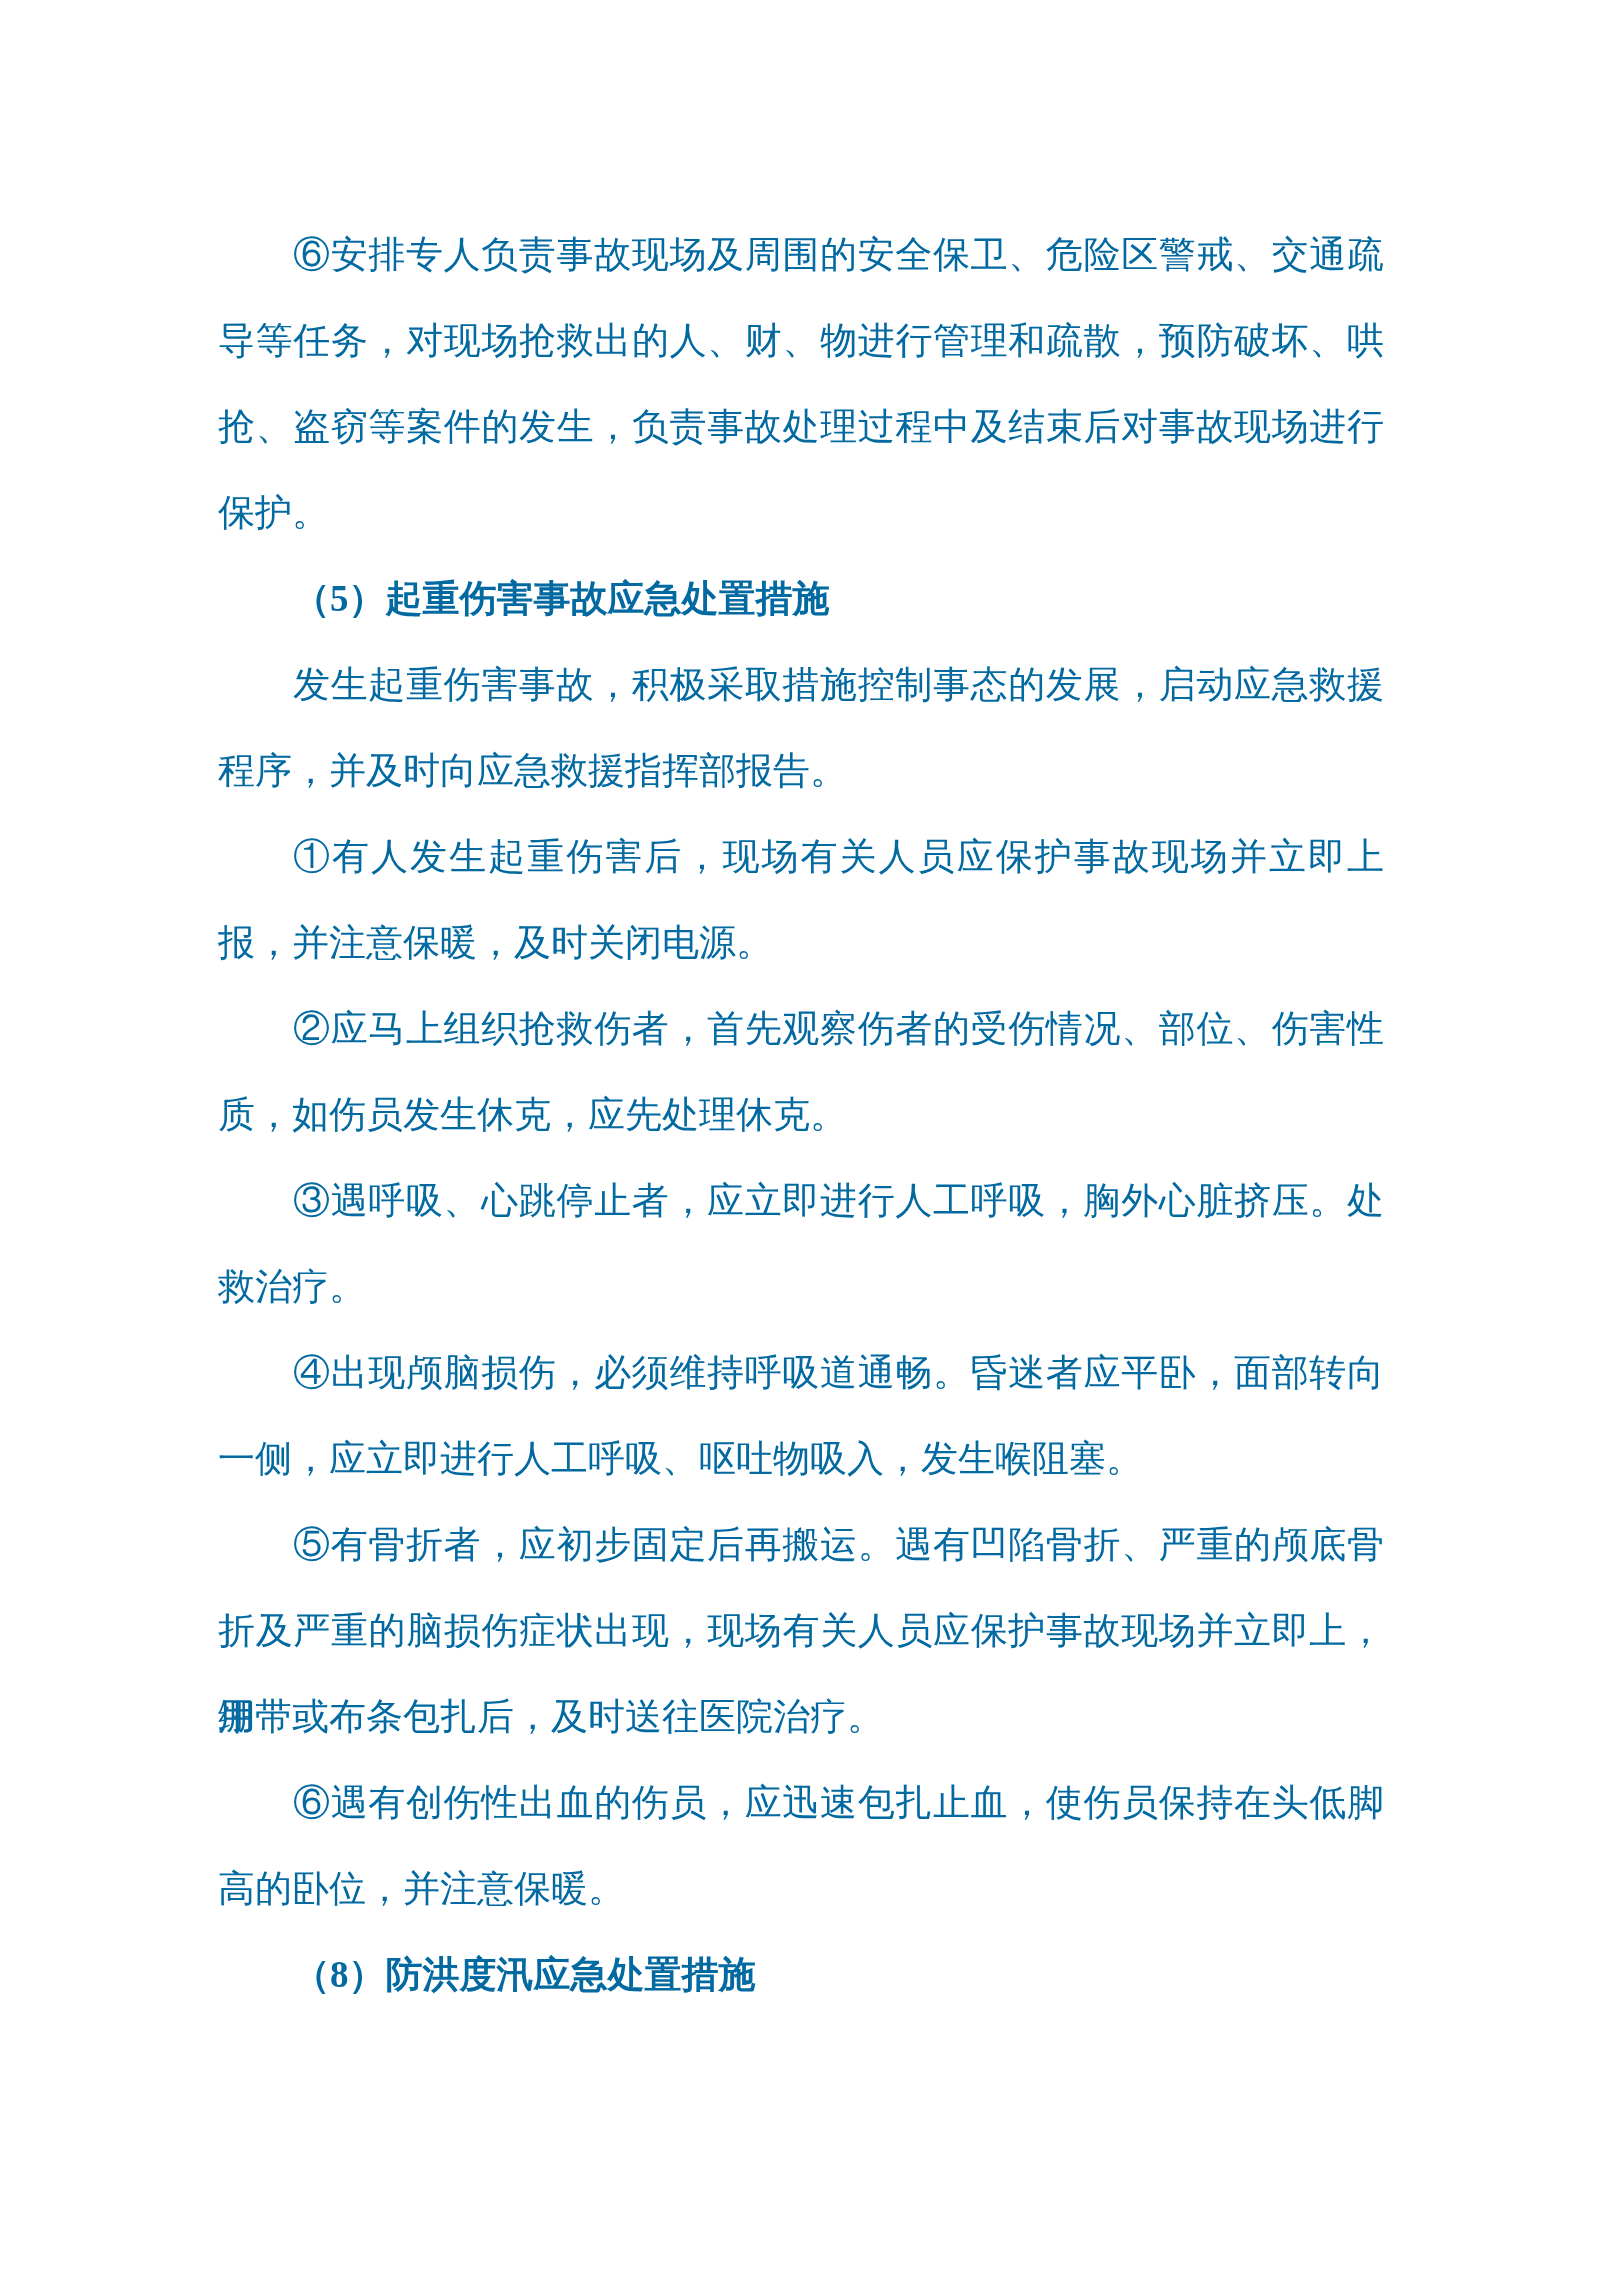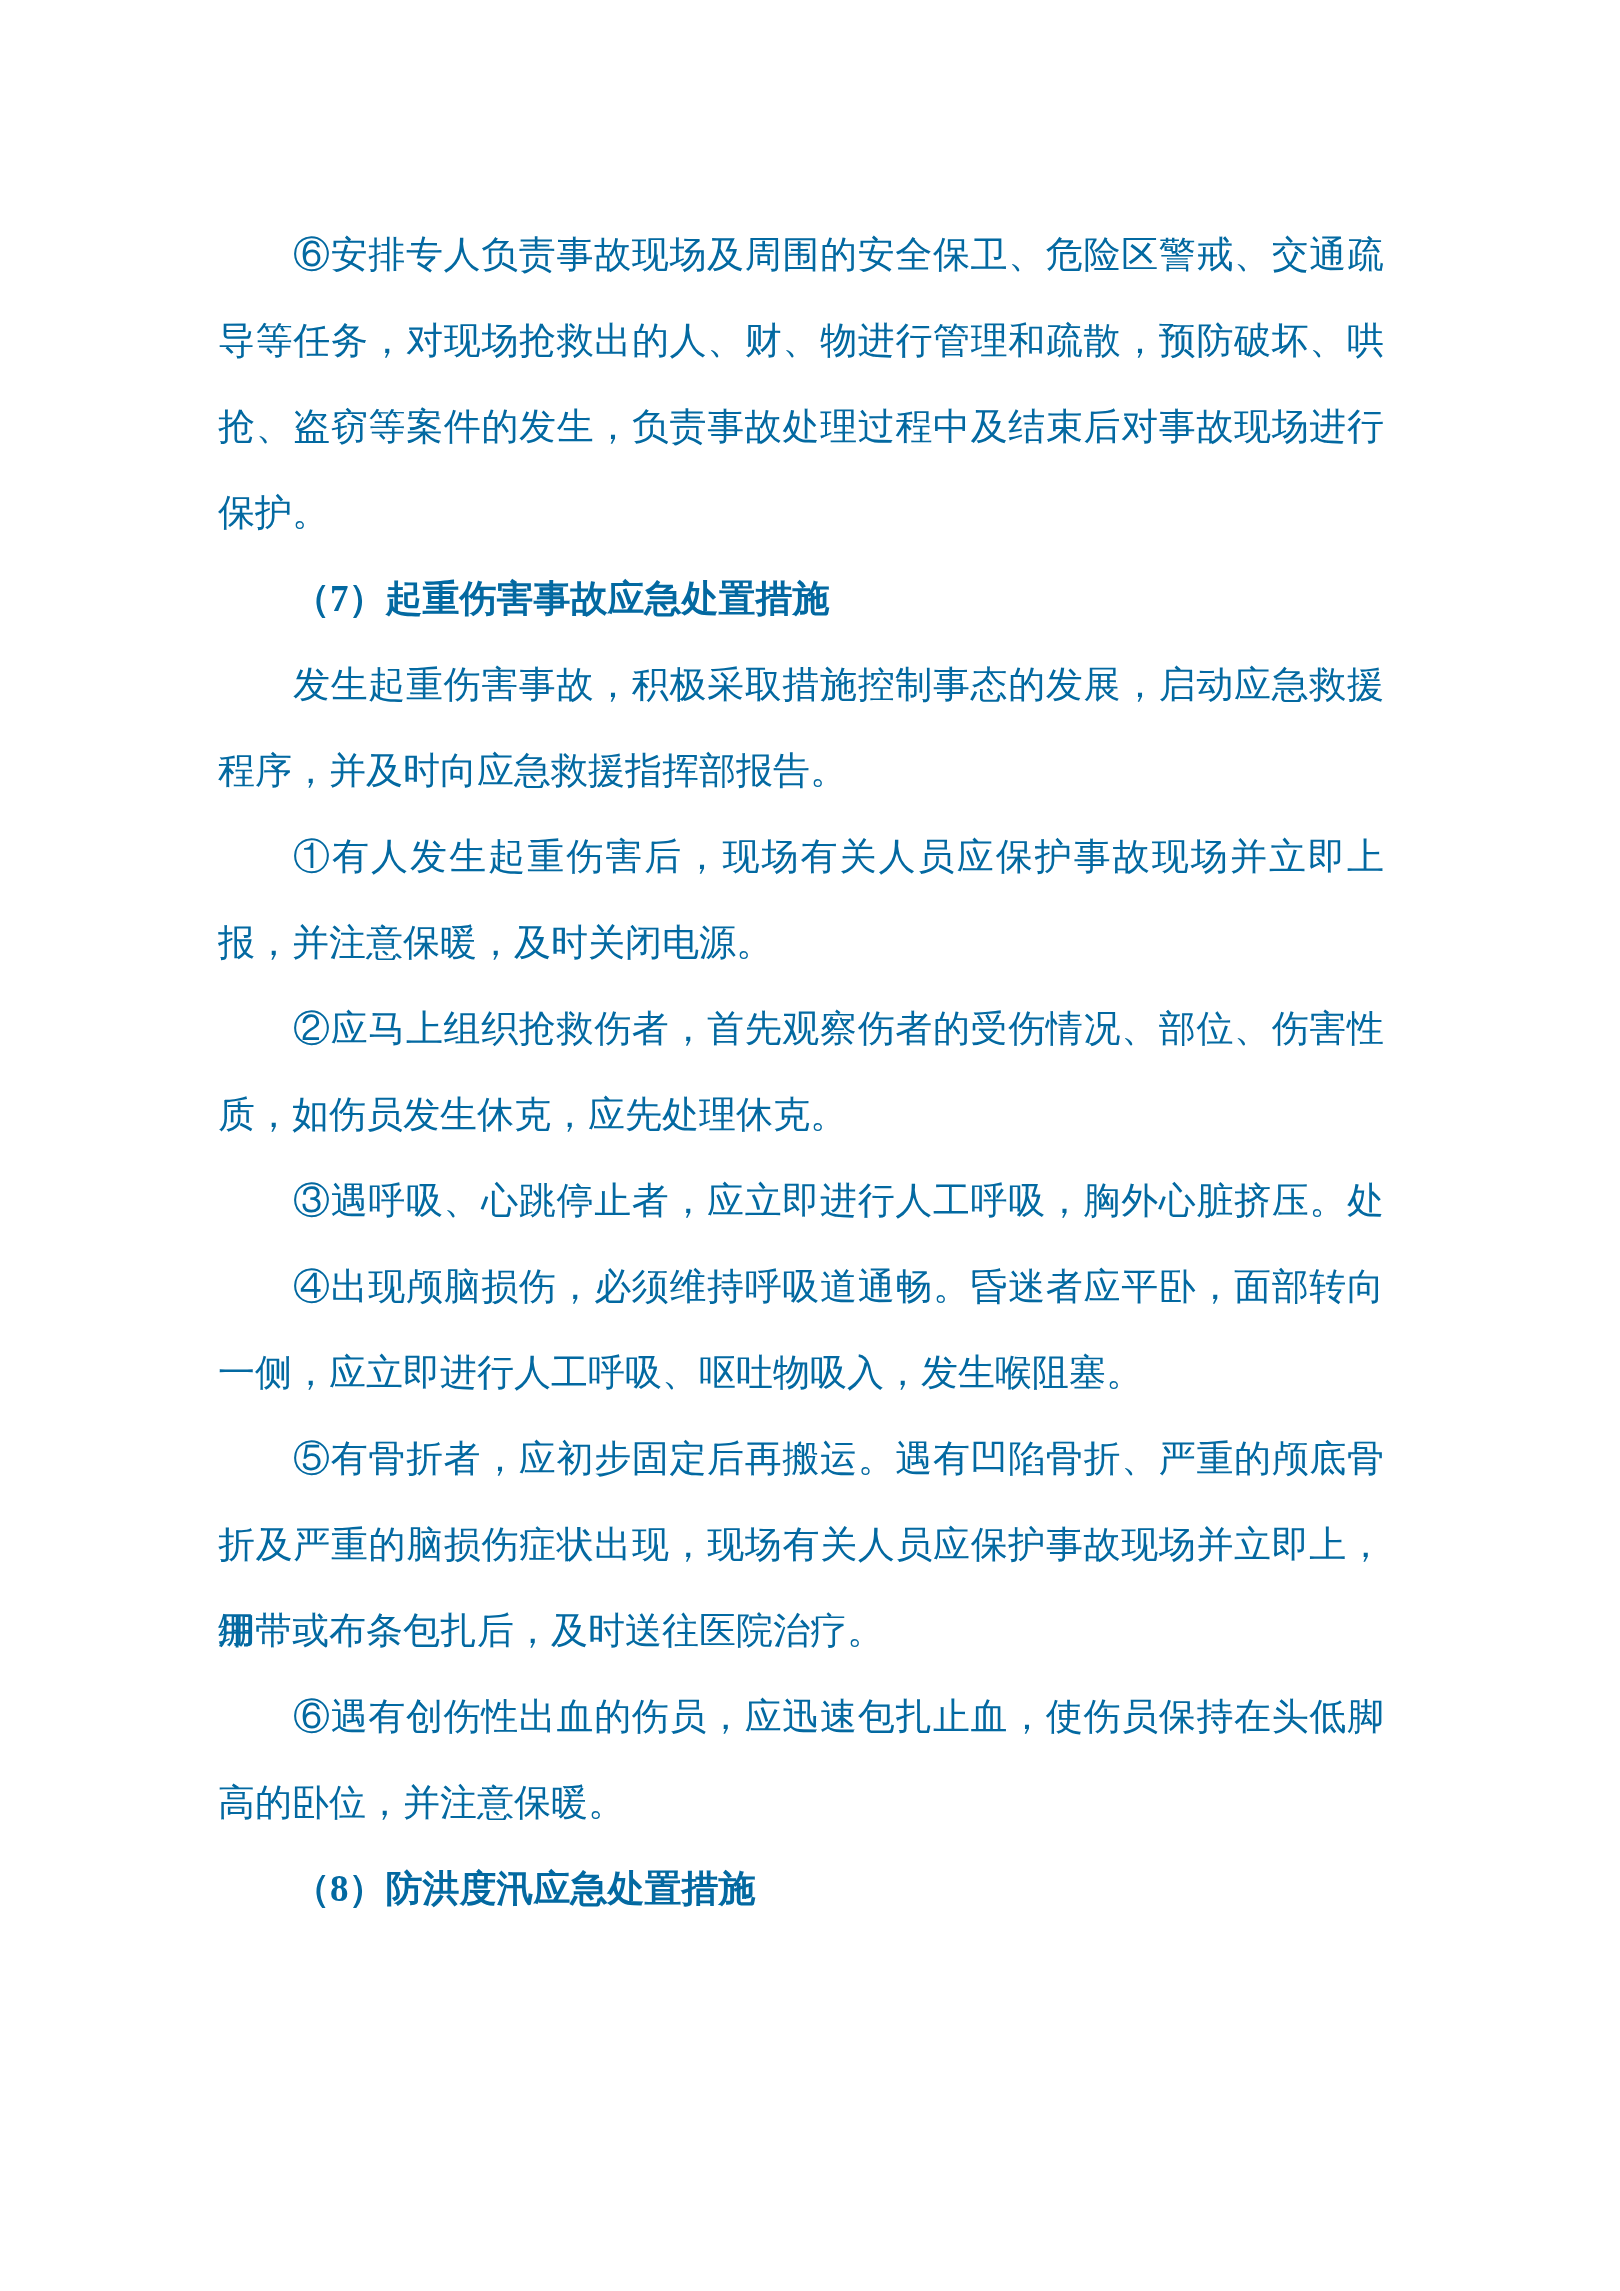--- a/index.html
+++ b/index.html
@@ -57,28 +57,29 @@
 </style>
 </head>
 <body>
 
 <div class="page">
   <div class="content">
     <div class="line justify indent">⑥安排专人负责事故现场及周围的安全保卫、危险区警戒、交通疏</div>
     <div class="line justify">导等任务，对现场抢救出的人、财、物进行管理和疏散，预防破坏、哄</div>
     <div class="line justify">抢、盗窃等案件的发生，负责事故处理过程中及结束后对事故现场进行</div>
     <div class="line">保护。</div>
-    <div class="line heading indent">（7）起重伤害事故应急处置措施</div>
+    <div class="line heading indent">（5）起重伤害事故应急处置措施</div>
     <div class="line justify indent">发生起重伤害事故，积极采取措施控制事态的发展，启动应急救援</div>
     <div class="line">程序，并及时向应急救援指挥部报告。</div>
     <div class="line justify indent">①有人发生起重伤害后，现场有关人员应保护事故现场并立即上</div>
     <div class="line">报，并注意保暖，及时关闭电源。</div>
     <div class="line justify indent">②应马上组织抢救伤者，首先观察伤者的受伤情况、部位、伤害性</div>
     <div class="line">质，如伤员发生休克，应先处理休克。</div>
     <div class="line justify indent">③遇呼吸、心跳停止者，应立即进行人工呼吸，胸外心脏挤压。处</div>
+    <div class="line">救治疗。</div>
     <div class="line justify indent">④出现颅脑损伤，必须维持呼吸道通畅。昏迷者应平卧，面部转向</div>
     <div class="line">一侧，应立即进行人工呼吸、呕吐物吸入，发生喉阻塞。</div>
     <div class="line justify indent">⑤有骨折者，应初步固定后再搬运。遇有凹陷骨折、严重的颅底骨</div>
     <div class="line justify">折及严重的脑损伤症状出现，现场有关人员应保护事故现场并立即上，用</div>
     <div class="line">绷带或布条包扎后，及时送往医院治疗。</div>
     <div class="line justify indent">⑥遇有创伤性出血的伤员，应迅速包扎止血，使伤员保持在头低脚</div>
     <div class="line">高的卧位，并注意保暖。</div>
     <div class="line heading indent">（8）防洪度汛应急处置措施</div>
   </div>
 </div>

